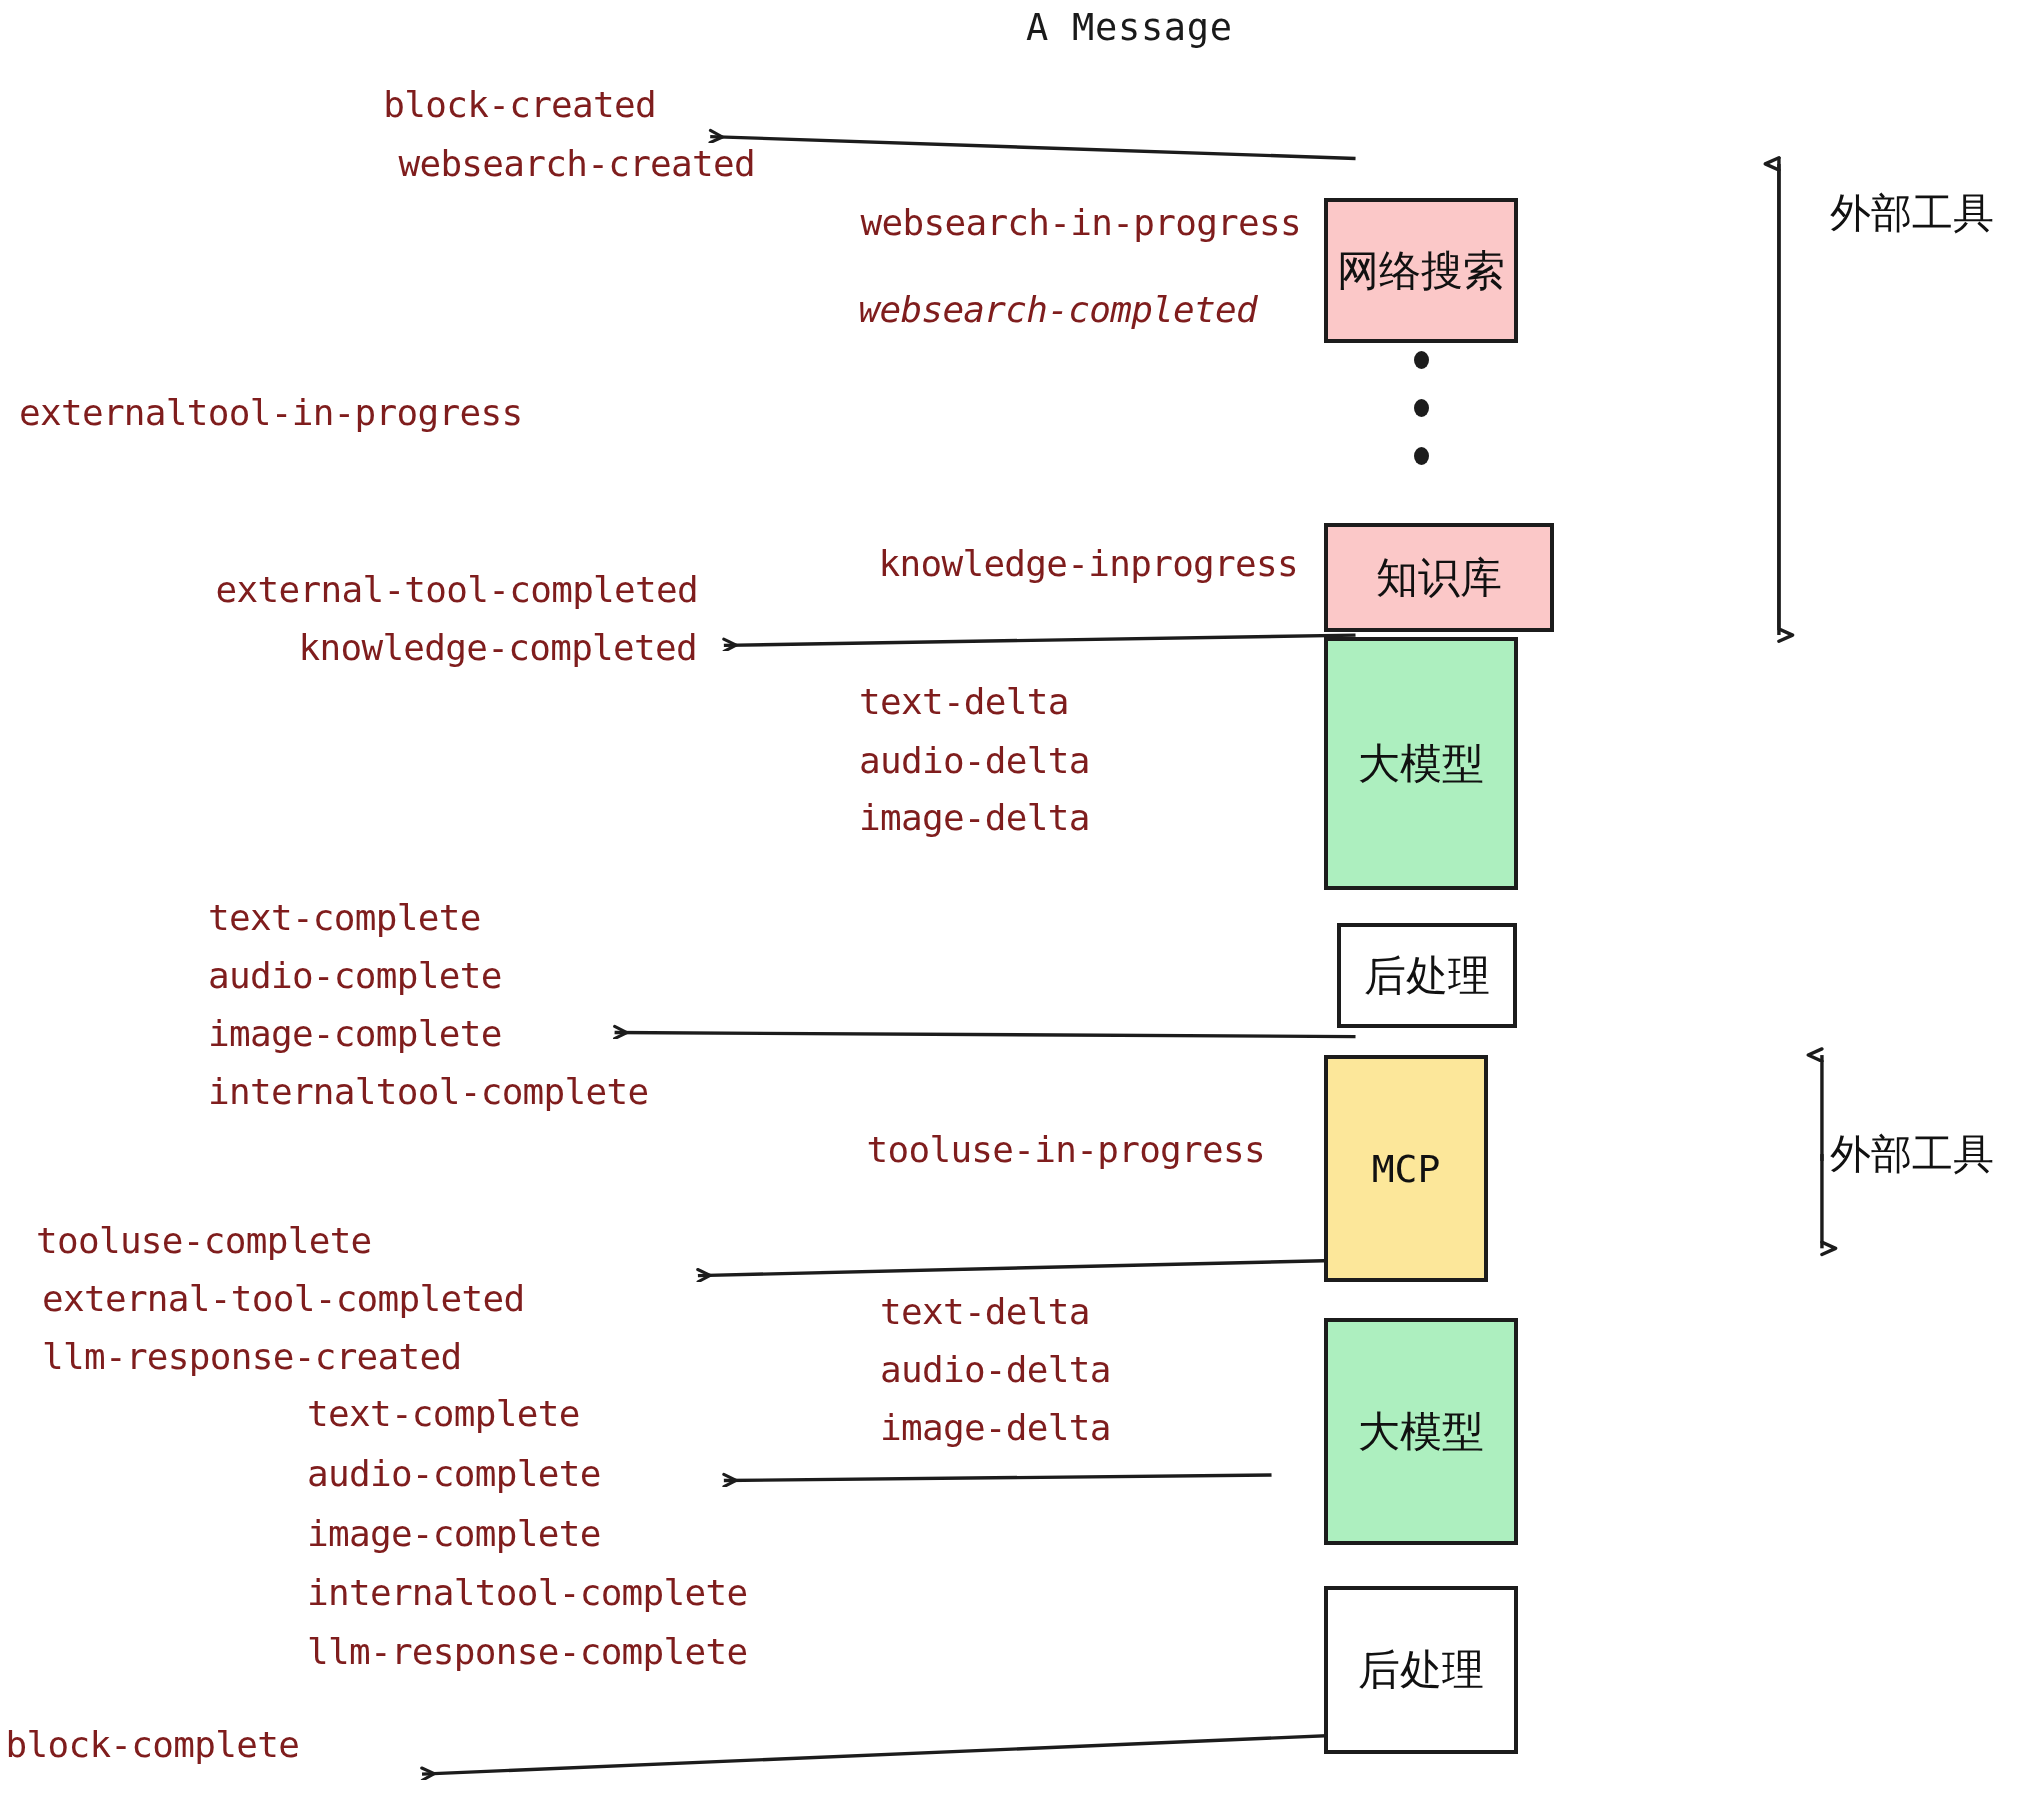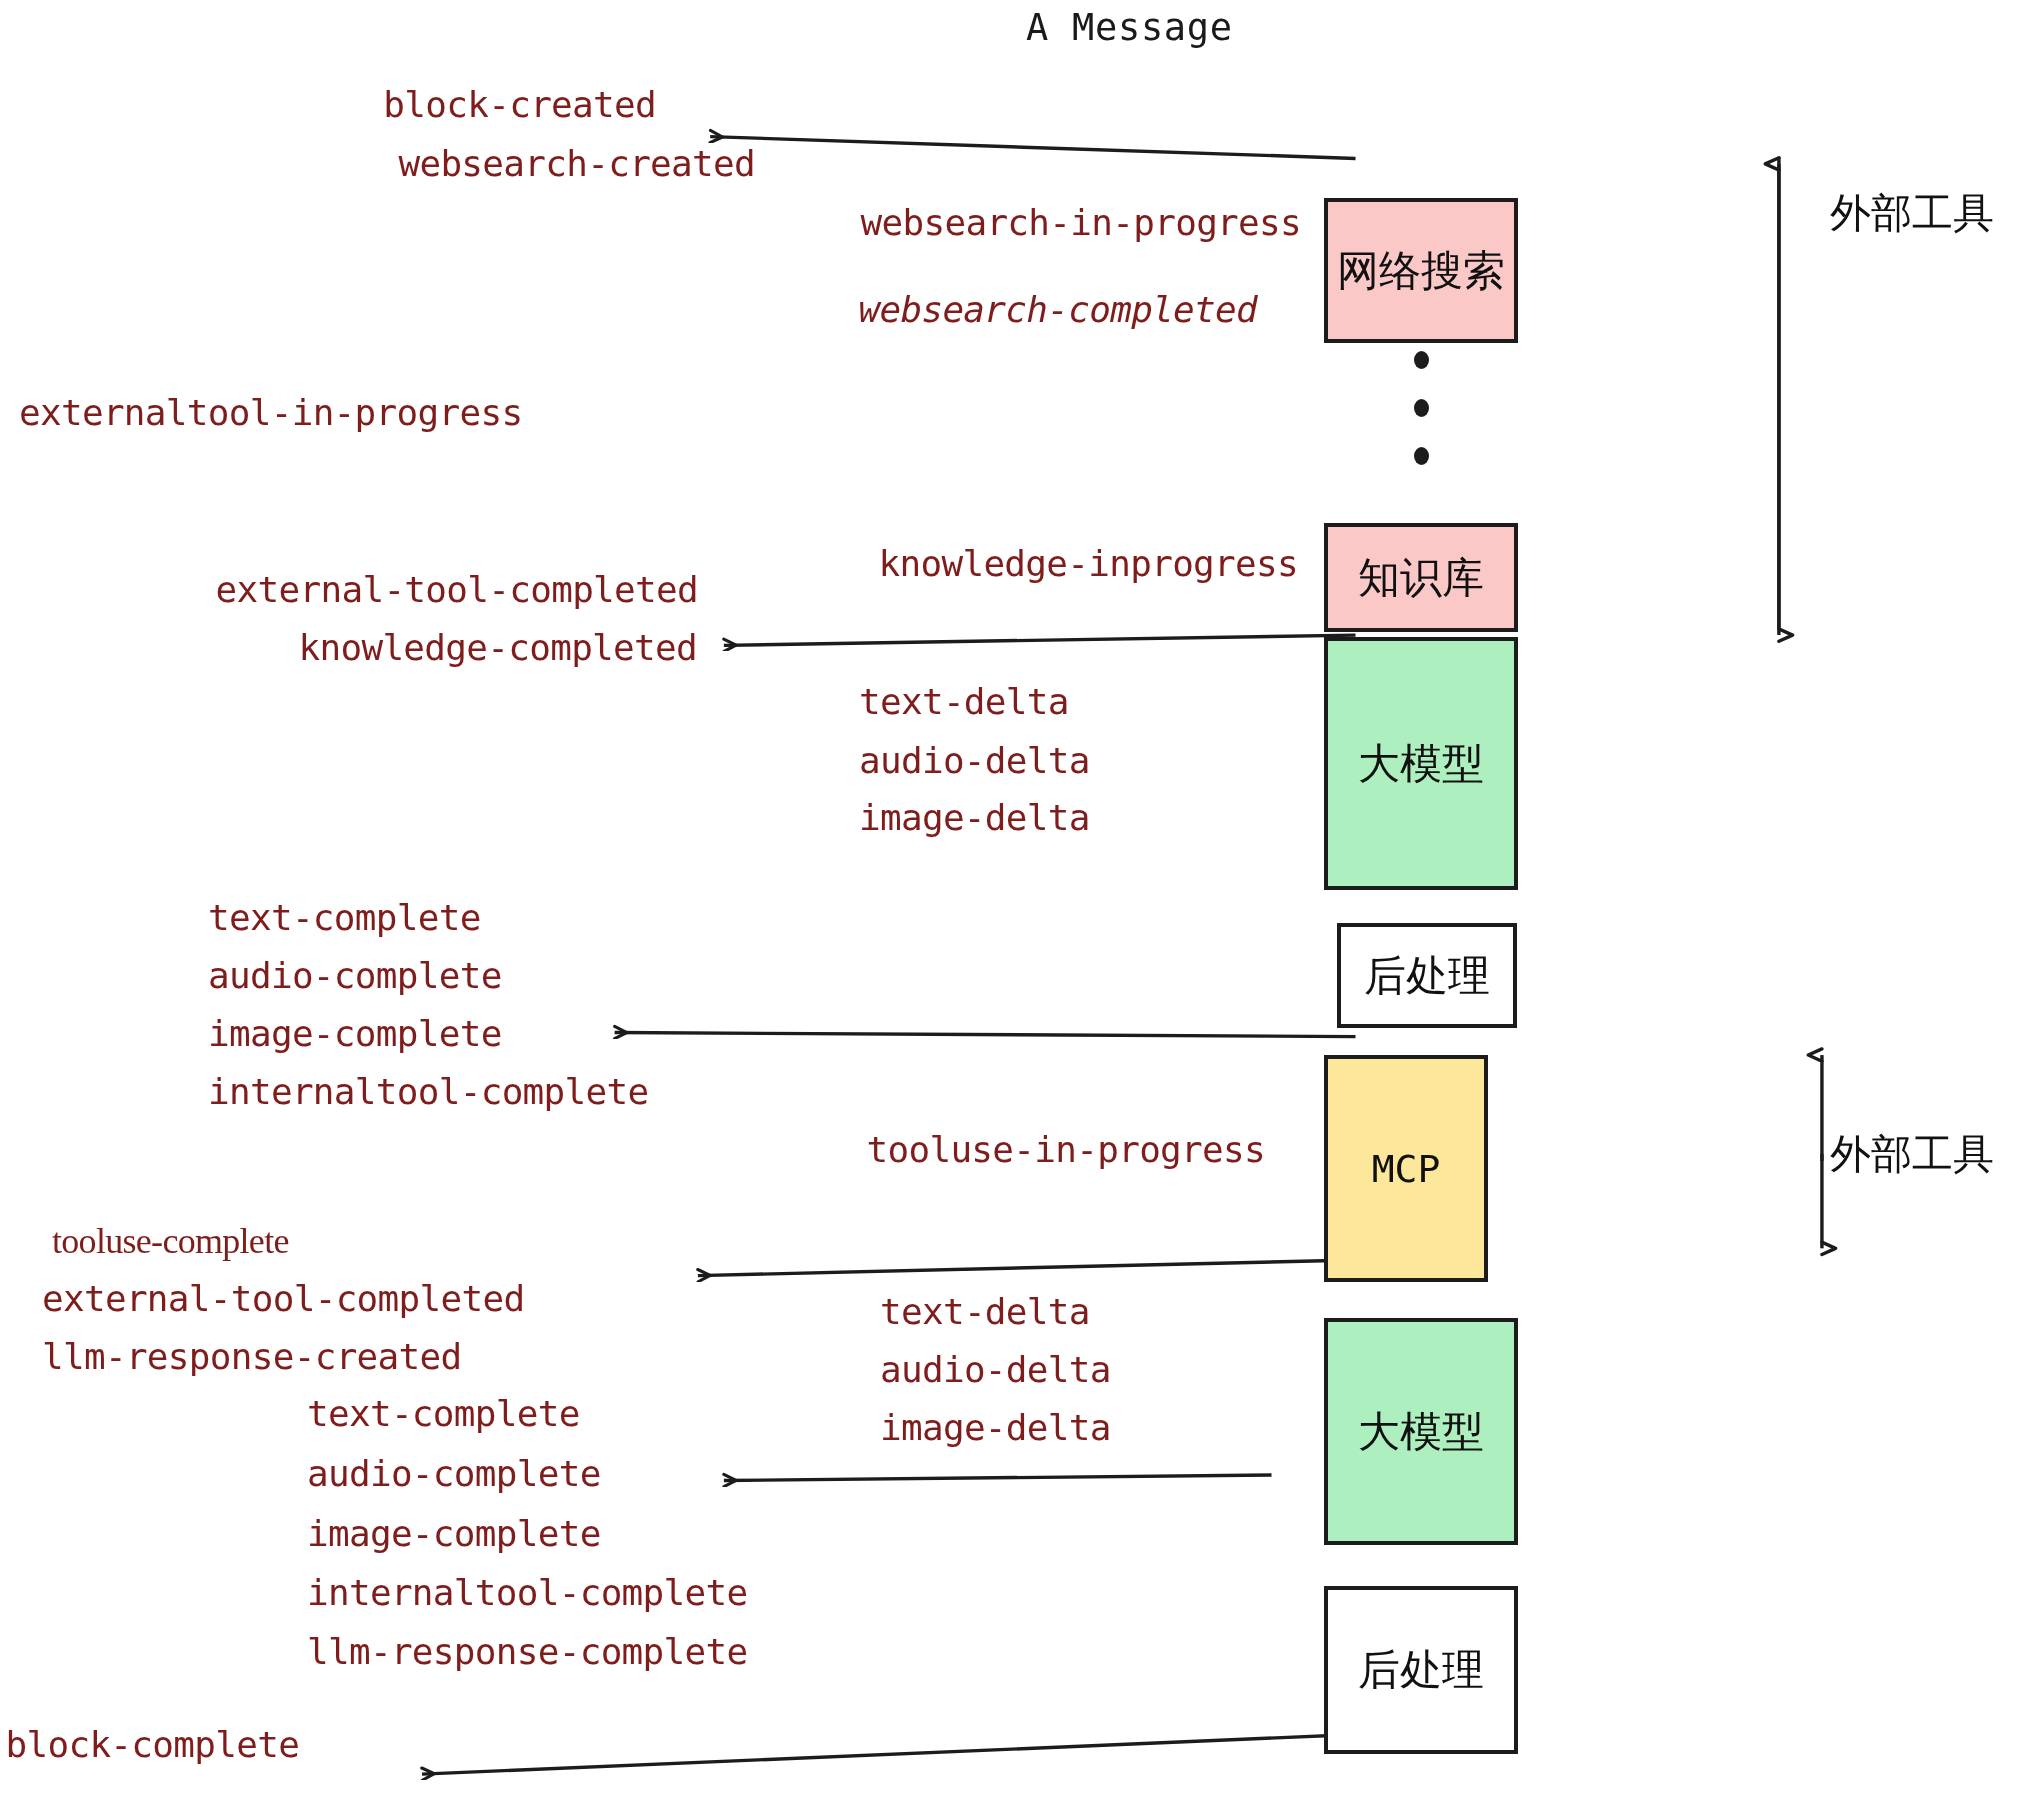--- a/index.html
+++ b/index.html
@@ -102,21 +102,21 @@
         <line x1="2605" y1="230" x2="2605" y2="930" stroke="#1c1c1c" stroke-width="5" marker-end="url(#ahu)"></line>
         <line x1="2668" y1="1700" x2="2668" y2="1545" stroke="#1c1c1c" stroke-width="5" marker-end="url(#ahu)"></line>
         <line x1="2668" y1="1690" x2="2668" y2="1828" stroke="#1c1c1c" stroke-width="5" marker-end="url(#ahu)"></line>
       </g>
   </svg>
 
   <div id="boxes">
       <div class="box" style="left: 1324px; top: 172px; width: 194px; height: 145px; background: rgb(251, 200, 200);">
         <span>网络搜索</span>
       </div>
-      <div class="box" style="left: 1324px; top: 497px; width: 194px; height: 109px; background: rgb(251, 200, 200);">
+      <div class="box" style="left: 1324px; top: 497px; width: 230px; height: 109px; background: rgb(251, 200, 200);">
         <span>知识库</span>
       </div>
       <div class="box" style="left: 1324px; top: 611px; width: 194px; height: 253px; background: rgb(173, 239, 191);">
         <span>大模型</span>
       </div>
       <div class="box" style="left: 1337px; top: 897px; width: 180px; height: 105px; background: rgb(255, 255, 255);">
         <span>后处理</span>
       </div>
       <div class="box mono" style="left: 1324px; top: 1029px; width: 164px; height: 227px; background: rgb(252, 231, 154);">
         <span>MCP</span>
@@ -138,21 +138,21 @@
       <div class="lbl r" style="left: 698px; top: 572px;">external-tool-completed</div>
       <div class="lbl r" style="left: 697px; top: 630px;">knowledge-completed</div>
       <div class="lbl" style="left: 859px; top: 684px;">text-delta</div>
       <div class="lbl" style="left: 859px; top: 743px;">audio-delta</div>
       <div class="lbl" style="left: 859px; top: 800px;">image-delta</div>
       <div class="lbl" style="left: 208px; top: 900px;">text-complete</div>
       <div class="lbl" style="left: 208px; top: 958px;">audio-complete</div>
       <div class="lbl" style="left: 208px; top: 1016px;">image-complete</div>
       <div class="lbl" style="left: 208px; top: 1074px;">internaltool-complete</div>
       <div class="lbl r" style="left: 1265px; top: 1132px;">tooluse-in-progress</div>
-      <div class="lbl" style="left: 52px; top: 1223px; font-family: Liberation Serif, serif;">tooluse-complete</div>
+      <div class="lbl" style="left: 36px; top: 1223px;">tooluse-complete</div>
       <div class="lbl" style="left: 42px; top: 1281px;">external-tool-completed</div>
       <div class="lbl" style="left: 42px; top: 1339px;">llm-response-created</div>
       <div class="lbl" style="left: 880px; top: 1294px;">text-delta</div>
       <div class="lbl" style="left: 880px; top: 1352px;">audio-delta</div>
       <div class="lbl" style="left: 880px; top: 1410px;">image-delta</div>
       <div class="lbl" style="left: 307px; top: 1396px;">text-complete</div>
       <div class="lbl" style="left: 307px; top: 1456px;">audio-complete</div>
       <div class="lbl" style="left: 307px; top: 1516px;">image-complete</div>
       <div class="lbl" style="left: 307px; top: 1575px;">internaltool-complete</div>
       <div class="lbl" style="left: 307px; top: 1634px;">llm-response-complete</div>

